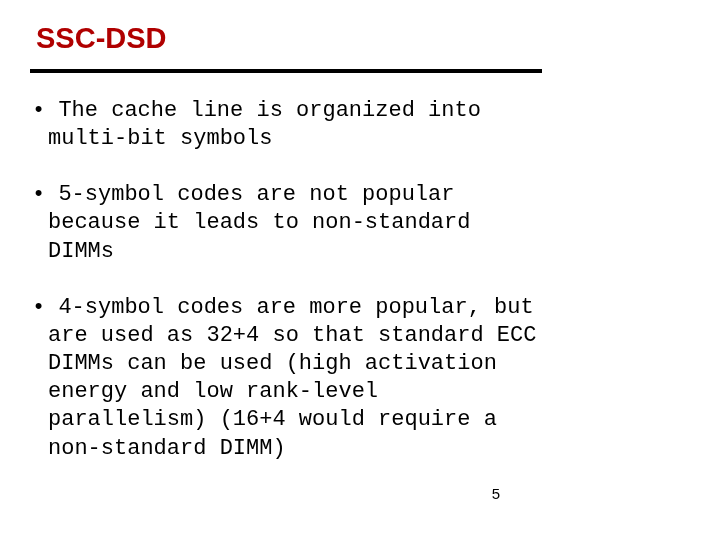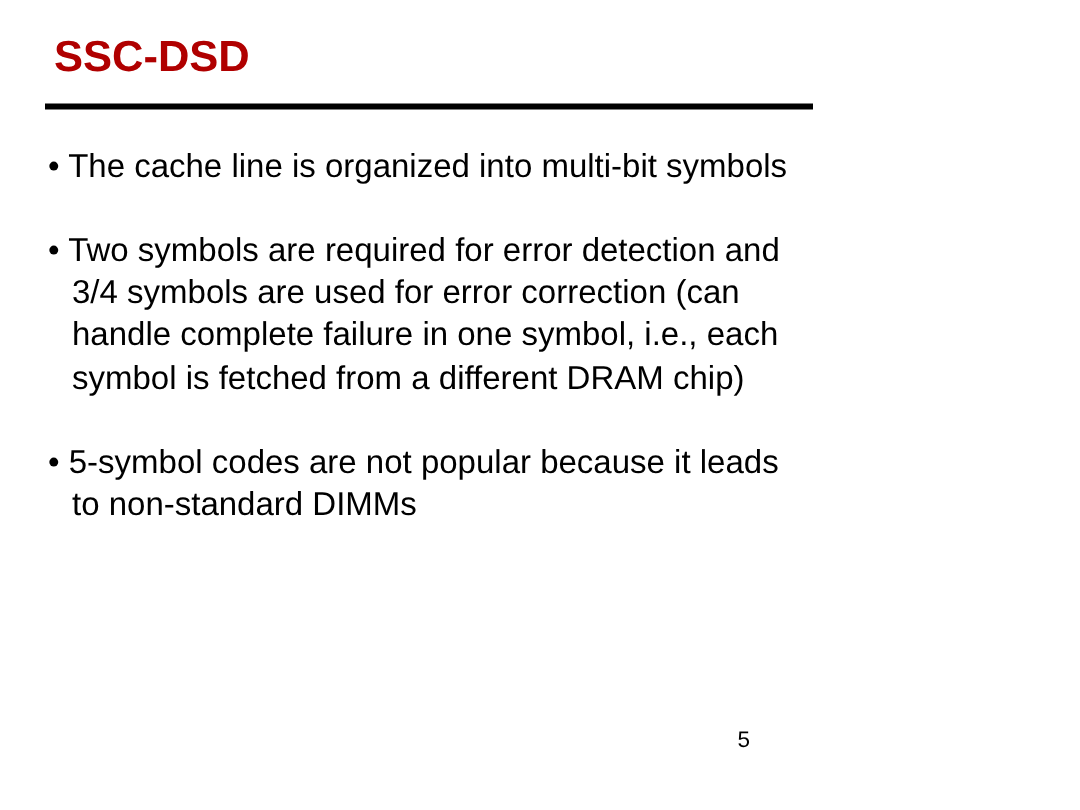--- a/index.html
+++ b/index.html
@@ -34,37 +34,38 @@
   }
   .bullets {
     font-size: 22px;
     line-height: 1.28;
     padding: 0 4px 0 0;
   }
   .item {
     margin-bottom: 28px;
     padding-left: 18px;
     text-indent: -16px;
+    font-family: Liberation Mono, monospace;
   }
   .item::before {
     content: "• ";
   }
   .page-num {
     position: absolute;
     right: 72px;
     bottom: 38px;
     font-size: 15px;
     color: #000;
   }
 </style>
 </head>
 <body>
 
 <div class="slide">
   <h1 class="title">SSC-DSD</h1>
   <hr class="rule">
   <div class="bullets">
     <div class="item">The cache line is organized into multi-bit symbols</div>
-    <div class="item">Two symbols are required for error detection and 3/4 symbols are used for error correction (can handle complete failure in one symbol, i.e., each symbol is fetched from a different DRAM chip)</div>
     <div class="item">5-symbol codes are not popular because it leads to non-standard DIMMs</div>
+    <div class="item">4-symbol codes are more popular, but are used as 32+4 so that standard ECC DIMMs can be used (high activation energy and low rank-level parallelism) (16+4 would require a non-standard DIMM)</div>
   </div>
   <div class="page-num">5</div>
 </div>
 
 </body></html>

